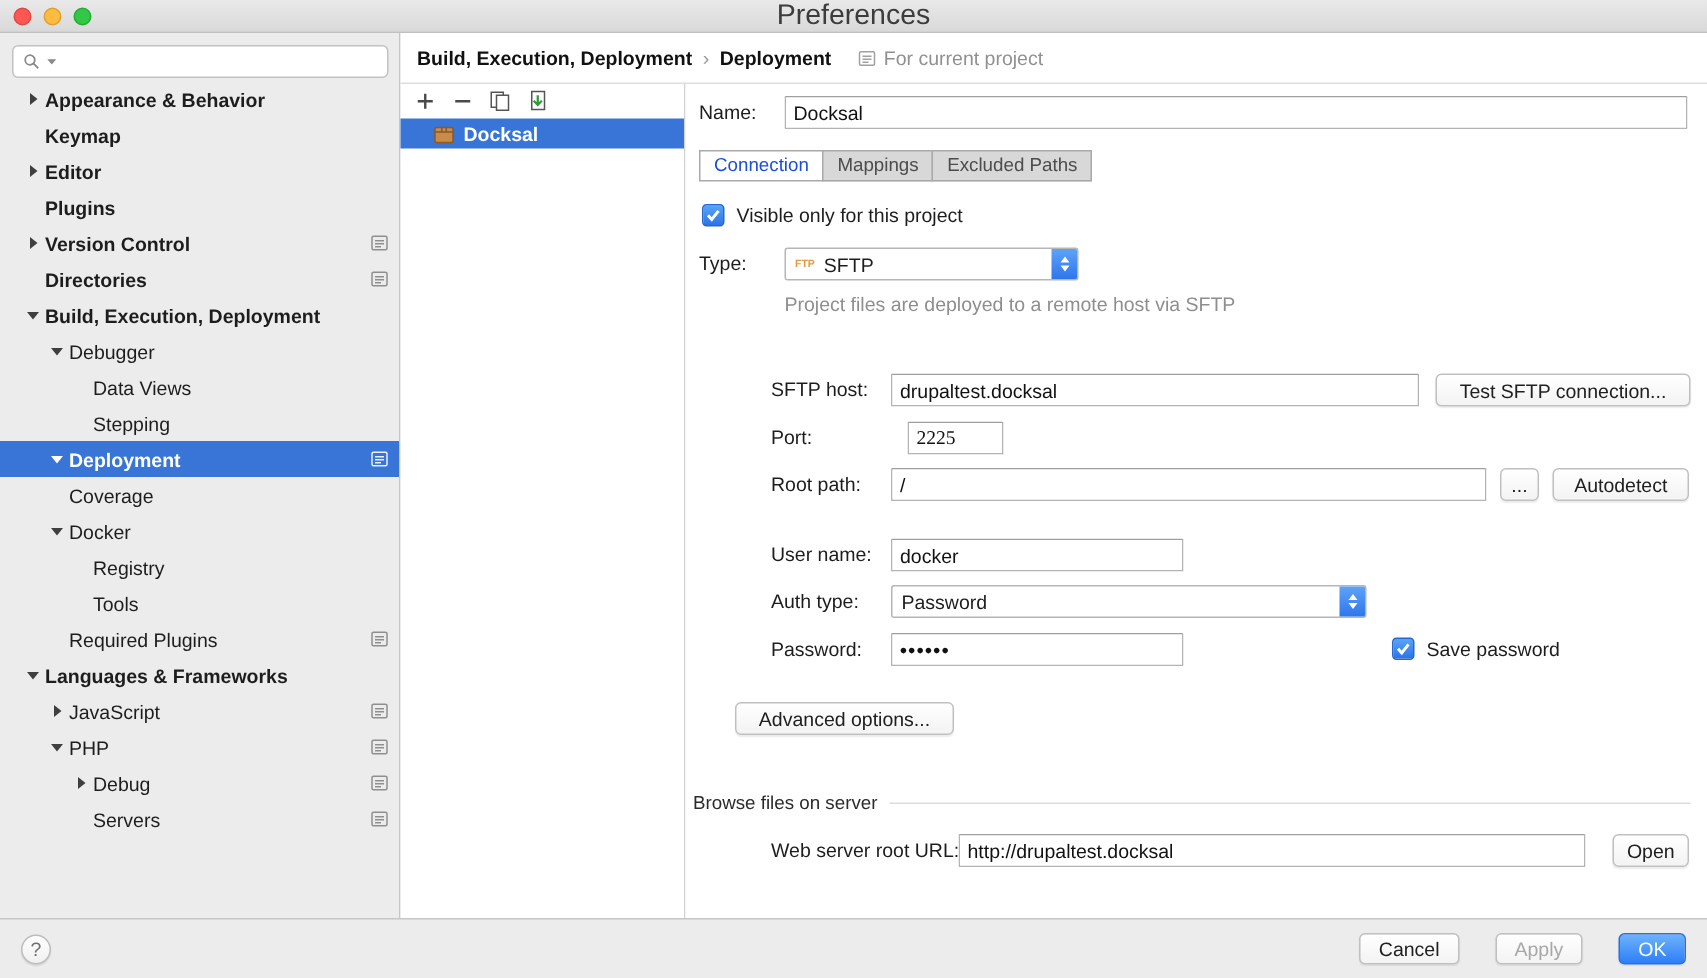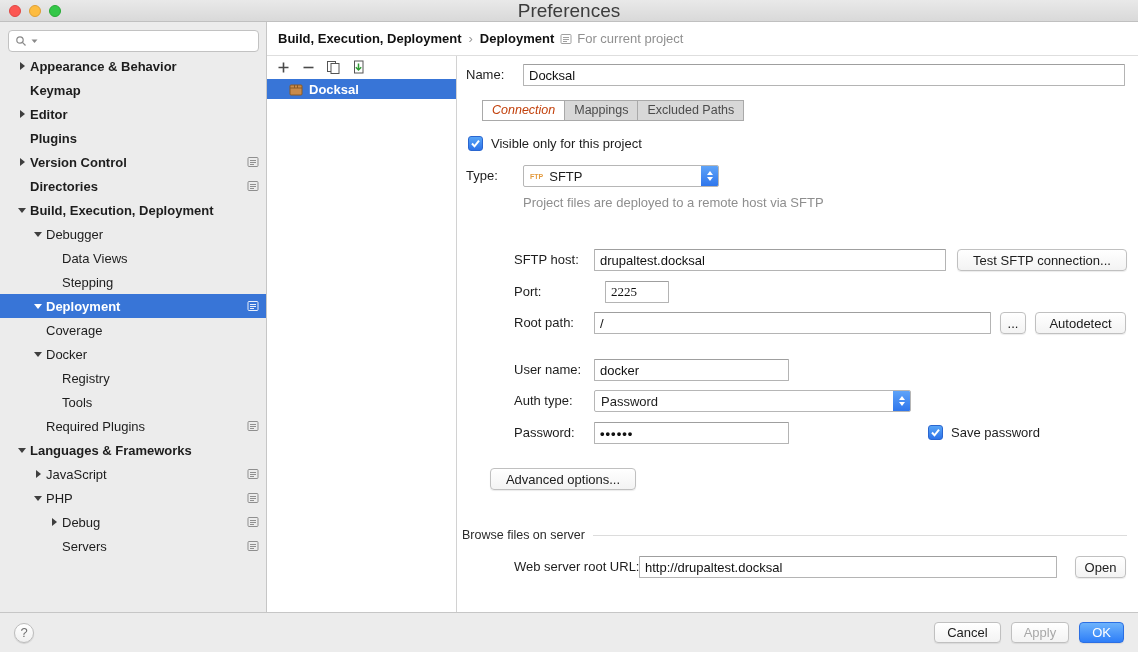--- a/index.html
+++ b/index.html
@@ -33,21 +33,21 @@
   .picon{margin-left:auto;margin-right:7px;color:#8f8f8f;display:flex;}
   .trow.sel{background:#3875d7;color:#fff;}
   .trow.sel .tlabel{font-weight:bold;}
   .trow.sel .arr.d i{border-top-color:#fff;}
   .trow.sel .picon{color:#e9f0fb;}
 
   
   .chead{position:absolute;left:267px;top:22px;width:871px;height:34px;background:#fff;border-bottom:1px solid #dedede;display:flex;align-items:center;padding-left:11px;}
   .bc{font-weight:bold;font-size:13px;color:#111;}
   .bc-sep{color:#9a9a9a;margin:0 7px;}
-  .scope{display:flex;align-items:center;gap:5px;color:#909090;margin-left:6px;}
+  .scope{display:flex;align-items:center;gap:5px;color:#909090;margin-left:18px;}
 
   
   .mid{position:absolute;left:267px;top:56px;width:190px;height:556px;background:#fff;border-right:1px solid #d2d2d2;}
   .toolbar{height:23px;display:flex;align-items:center;gap:4px;padding-left:6px;}
   .tbtn{width:21px;height:19px;display:flex;align-items:center;justify-content:center;background:none;border:none;}
   .slist{margin-top:0;}
   .srow{height:20px;display:flex;align-items:center;gap:6px;padding-left:22px;}
   .srow.sel{background:#3875d7;color:#fff;font-weight:bold;}
 
   
@@ -56,30 +56,30 @@
   .tf{position:absolute;height:22px;border:1px solid #b4b4b4;border-top-color:#9f9f9f;background:#fff;font-size:13px;padding:0 5px;outline:none;border-radius:1px;color:#111;}
   .mbtn{position:absolute;height:22px;border:1px solid #c0c0c0;border-radius:4px;background:linear-gradient(#ffffff,#f3f3f3);font-size:13px;color:#202020;box-shadow:0 1px 1px rgba(0,0,0,.08);display:flex;align-items:center;justify-content:center;white-space:nowrap;}
   .select{position:absolute;height:22px;border:1px solid #b6b6b6;background:#fff;display:flex;align-items:center;padding:0 22px 0 6px;gap:6px;border-radius:2px;}
   .stepper{position:absolute;right:0;top:0;bottom:0;width:17px;background:linear-gradient(#5ea3f8,#2f76ec);border-radius:0 1px 1px 0;display:flex;flex-direction:column;align-items:center;justify-content:center;gap:2px;}
   .stepper i{width:0;height:0;display:block;}
   .stepper .up{border-bottom:4px solid #fff;border-left:3px solid transparent;border-right:3px solid transparent;}
   .stepper .dn{border-top:4px solid #fff;border-left:3px solid transparent;border-right:3px solid transparent;}
   .cb{width:15px;height:15px;flex:0 0 15px;border-radius:3px;background:linear-gradient(#58a5f7,#2d72e8);border:1px solid #2a66d0;display:flex;align-items:center;justify-content:center;}
   .tabs{position:absolute;left:9px;top:44px;display:flex;}
   .tab{height:21px;line-height:19px;padding:0 9px;border:1px solid #a9a9a9;background:#d8d8d8;color:#4c4c4c;font-size:12.5px;margin-left:-1px;}
-  .tab.active{background:#fff;color:#c2410c;margin-left:16px;font-style:italic;}
+  .tab.active{background:#fff;color:#1d4ed8;margin-left:0;}
   .section{position:absolute;display:flex;align-items:center;gap:8px;color:#2b2b2b;font-size:12.5px;}
   .section .ln{flex:1;height:1px;background:#dcdcdc;}
   .ftpicon{font-size:7px;font-weight:bold;color:#e49b3f;line-height:1;}
   .helptxt{position:absolute;color:#8e8e8e;}
 
   
   .footer{position:absolute;left:0;top:612px;width:1138px;height:40px;background:#ececec;border-top:1px solid #c6c6c6;}
   .helpb{position:absolute;left:14px;top:10px;width:20px;height:20px;border-radius:50%;border:1px solid #bcbcbc;background:linear-gradient(#fff,#f0f0f0);color:#6f6f6f;text-align:center;line-height:18px;font-size:13px;box-shadow:0 1px 1px rgba(0,0,0,.12);}
-  .fbtns{position:absolute;right:14px;top:9px;display:flex;gap:10px;}
+  .fbtns{position:absolute;right:14px;top:9px;display:flex;gap:24px;}
   .fbtn{height:21px;min-width:40px;padding:0 12px;border:1px solid #c0c0c0;border-radius:4px;background:linear-gradient(#fff,#f3f3f3);font-size:13px;color:#202020;box-shadow:0 1px 1px rgba(0,0,0,.08);}
   .fbtn.disabled{color:#a8a8a8;}
   .fbtn.primary{background:linear-gradient(#6db3fc,#2e7ef8);border-color:#2b6fe3;color:#fff;}
 </style>
 </head>
 <body>
 
 <div class="window">
 
   <div class="titlebar">

